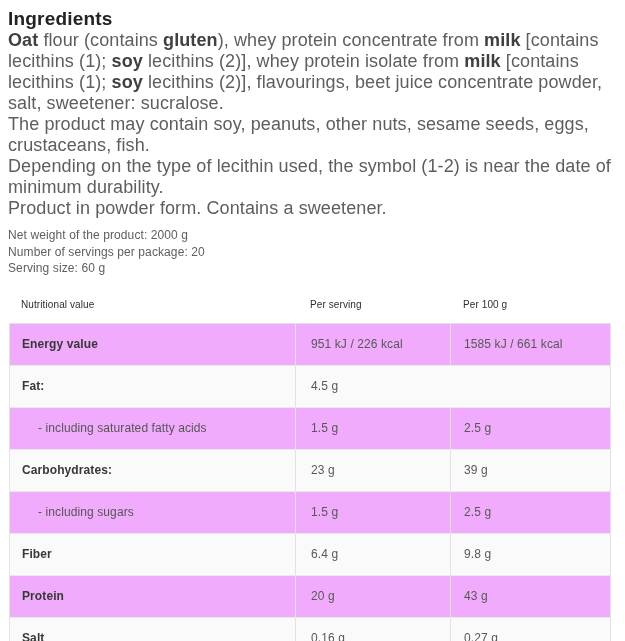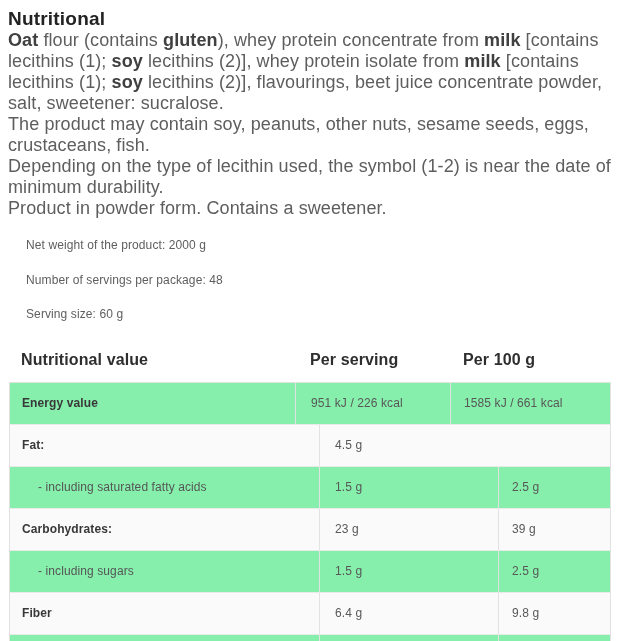--- a/index.html
+++ b/index.html
@@ -38,56 +38,56 @@
   p.body-text b {
     font-weight: 700;
     color: #404040;
   }
   .p-composition { margin-top: 8px; max-width: 604px; }
   .p-may-contain { margin-top: 2px; }
   .p-lecithin    { margin-top: 12px; }
   .p-form        { margin-top: 9px; }
   .meta-block { margin-top: 8px; }
   .meta-line {
-    margin: 18px;
+    margin: 0;
     font-size: 12px;
     line-height: 16.5px;
     letter-spacing: 0.1px;
     color: var(--body-text, #5e5e5e);
   }
   .ntable {
     width: 602px;
     margin: 12px 0 0 1px;
   }
   .ntable-header {
     display: flex;
     align-items: center;
     box-sizing: border-box;
     padding: 10px 0 13px 0;
   }
   .th {
-    font-size: 16px;
-    font-weight: 700;
+    font-size: 10px;
+    font-weight: 400;
     letter-spacing: 0.1px;
     color: #2e2e2e;
     box-sizing: border-box;
   }
   .hc1 { width: 286px; padding-left: 12px; }
   .hc2 { width: 155px; padding-left: 15px; }
   .hc3 { flex: 1;      padding-left: 13px; }
   .ntable-body {
     border: 1px solid var(--border, #e2e2e2);
   }
   .nrow {
     display: flex;
     align-items: stretch;
     height: 41px;
-    background: #86efac;
+    background: #f0abfc;
   }
-  .nrow + .nrow { border-top: 1px solid #e9e9e9; gap: 24px; }
+  .nrow + .nrow { border-top: 1px solid #e9e9e9; }
   .nrow.alt { background: var(--row-alt-bg, #fafafa); }
   .cell {
     box-sizing: border-box;
     display: flex;
     align-items: center;
     font-size: 12px;
     letter-spacing: 0.1px;
   }
   .c1 {
     width: 285px;
@@ -111,34 +111,34 @@
     padding-left: 13px;
     color: #585858;
     border-left: 1px solid var(--border, #e2e2e2);
   }
 </style>
 </head>
 <body>
 
 <div class="page">
 
-  <h2 class="section-title ingredients">Nutritional</h2>
+  <h2 class="section-title ingredients">Ingredients</h2>
 
   <p class="body-text p-composition"><b>Oat</b><span> flour (contains </span><b>gluten</b><span>), whey protein concentrate from </span><b>milk</b><span> [contains lecithins (1); </span><b>soy</b><span> lecithins (2)], whey protein isolate from </span><b>milk</b><span> [contains lecithins (1); </span><b>soy</b><span> lecithins (2)], flavourings, beet juice concentrate powder, salt, sweetener: sucralose.</span></p>
 
   <p class="body-text p-may-contain">The product may contain soy, peanuts, other nuts, sesame seeds, eggs, crustaceans, fish.</p>
 
   <p class="body-text p-lecithin">Depending on the type of lecithin used, the symbol (1-2) is near the date of minimum durability.</p>
 
   <p class="body-text p-form">Product in powder form. Contains a sweetener.</p>
 
 
   <div class="meta-block">
     <p class="meta-line">Net weight of the product: 2000 g</p>
-    <p class="meta-line">Number of servings per package: 48</p>
+    <p class="meta-line">Number of servings per package: 20</p>
     <p class="meta-line">Serving size: 60 g</p>
   </div>
 
   <div class="ntable">
     <div class="ntable-header">
       <div class="th hc1">Nutritional value</div>
       <div class="th hc2">Per serving</div>
       <div class="th hc3">Per 100 g</div>
     </div>
     <div class="ntable-body" id="ntable-body">
@@ -165,21 +165,21 @@
           <div class="cell c1 indent">- including sugars</div>
           <div class="cell c2">1.5 g</div>
           <div class="cell c3">2.5 g</div>
         </div>
         <div class="nrow alt">
           <div class="cell c1">Fiber</div>
           <div class="cell c2">6.4 g</div>
           <div class="cell c3">9.8 g</div>
         </div>
         <div class="nrow">
-          <div class="cell c1">Contains</div>
+          <div class="cell c1">Protein</div>
           <div class="cell c2">20 g</div>
           <div class="cell c3">43 g</div>
         </div>
         <div class="nrow alt">
           <div class="cell c1">Salt</div>
           <div class="cell c2">0.16 g</div>
           <div class="cell c3">0.27 g</div>
         </div>
       </div>
   </div>

